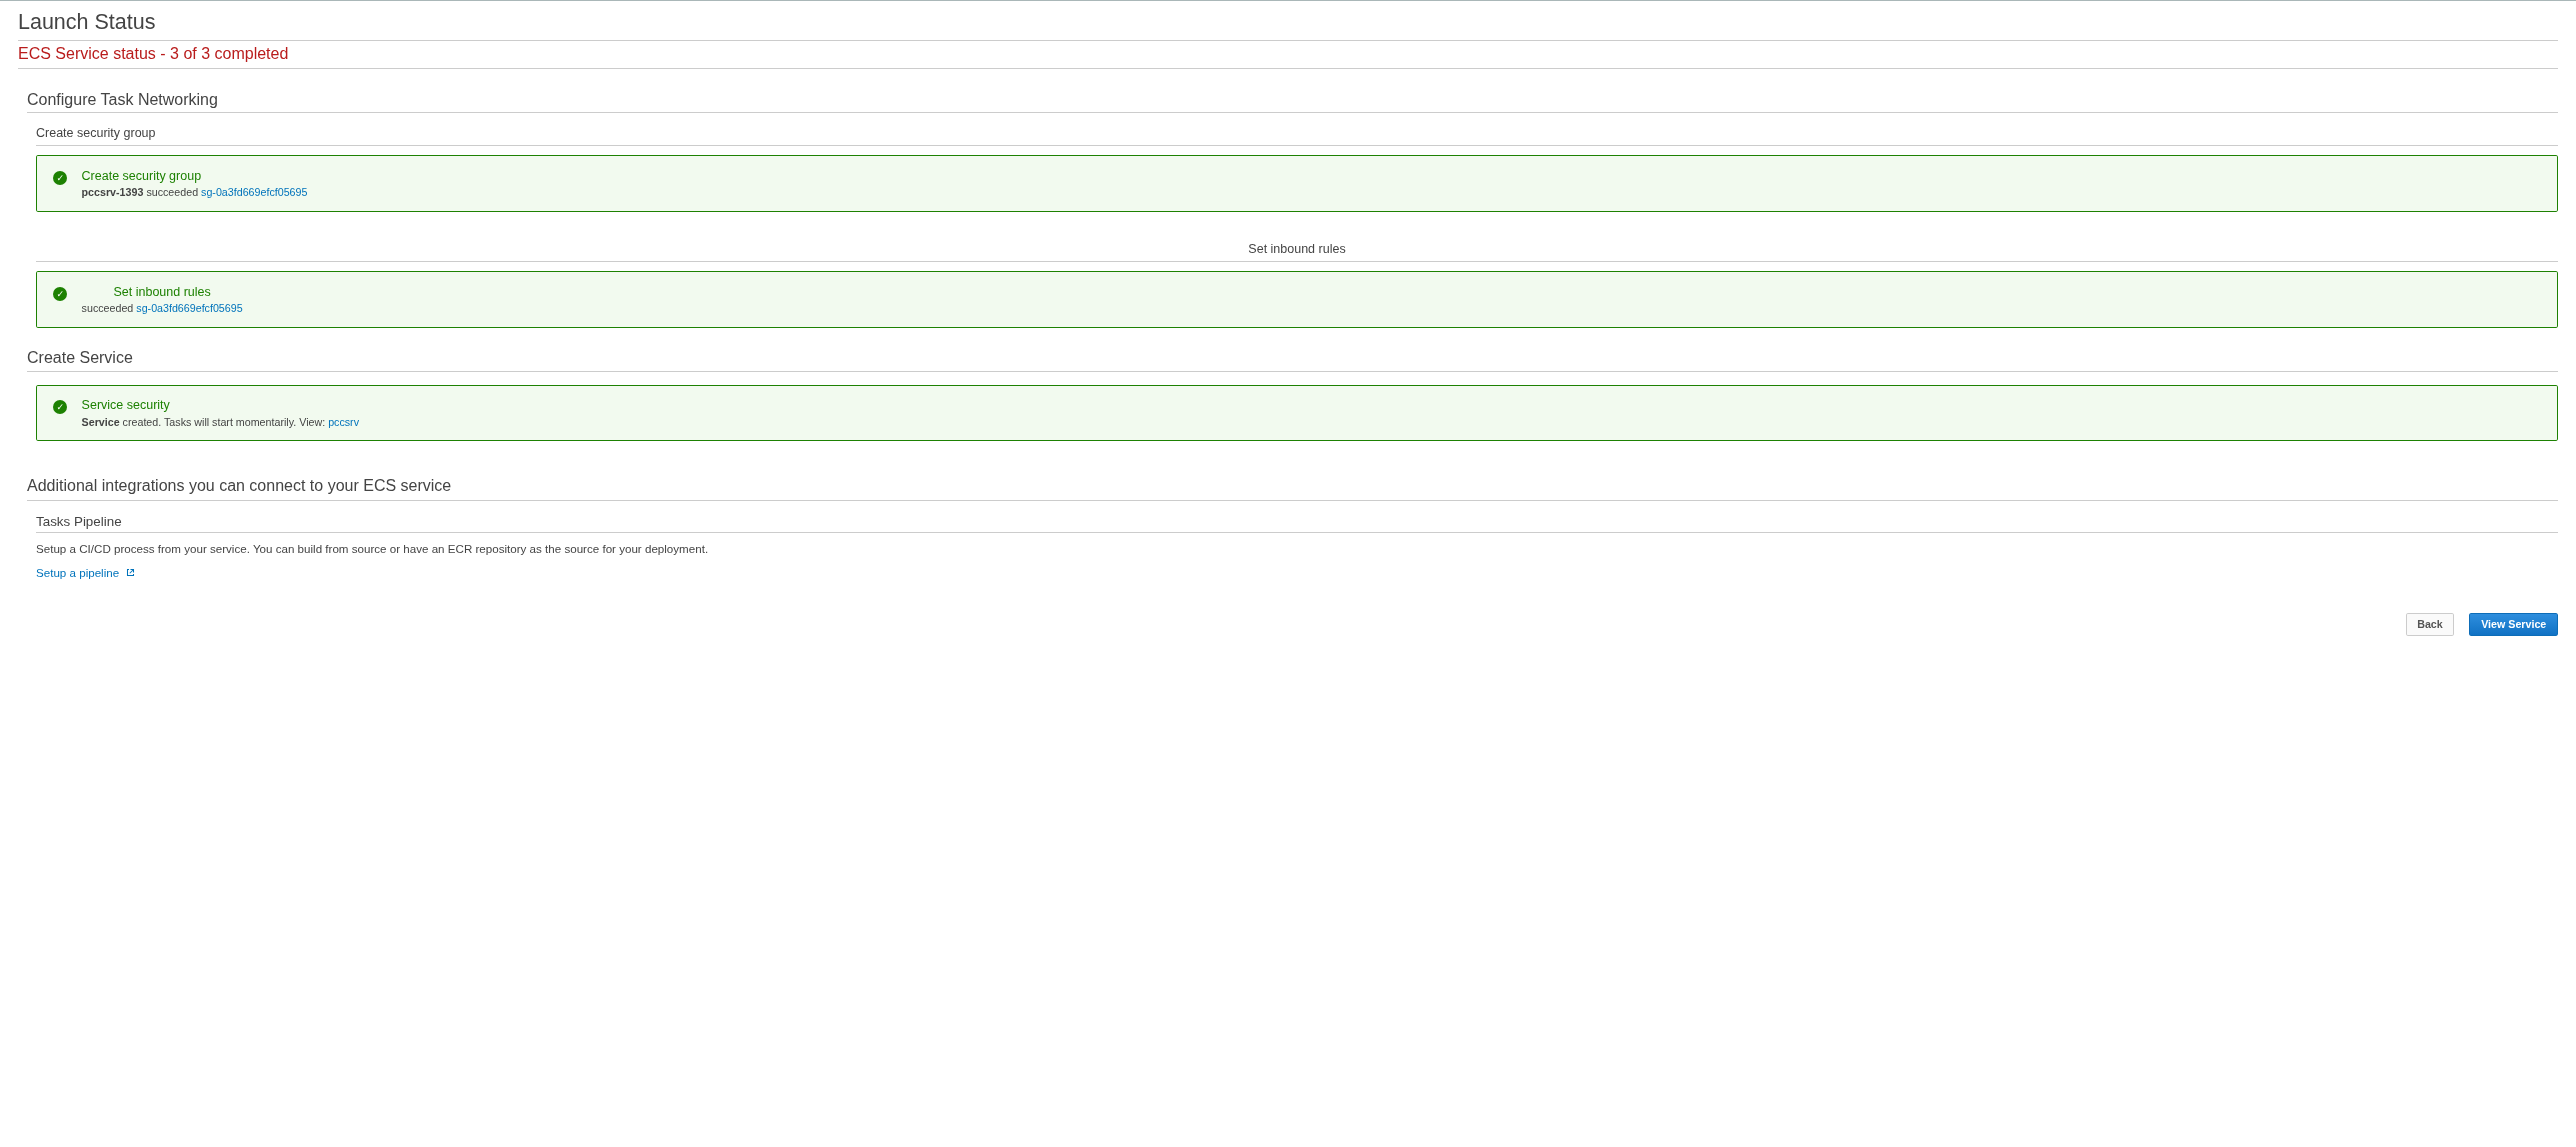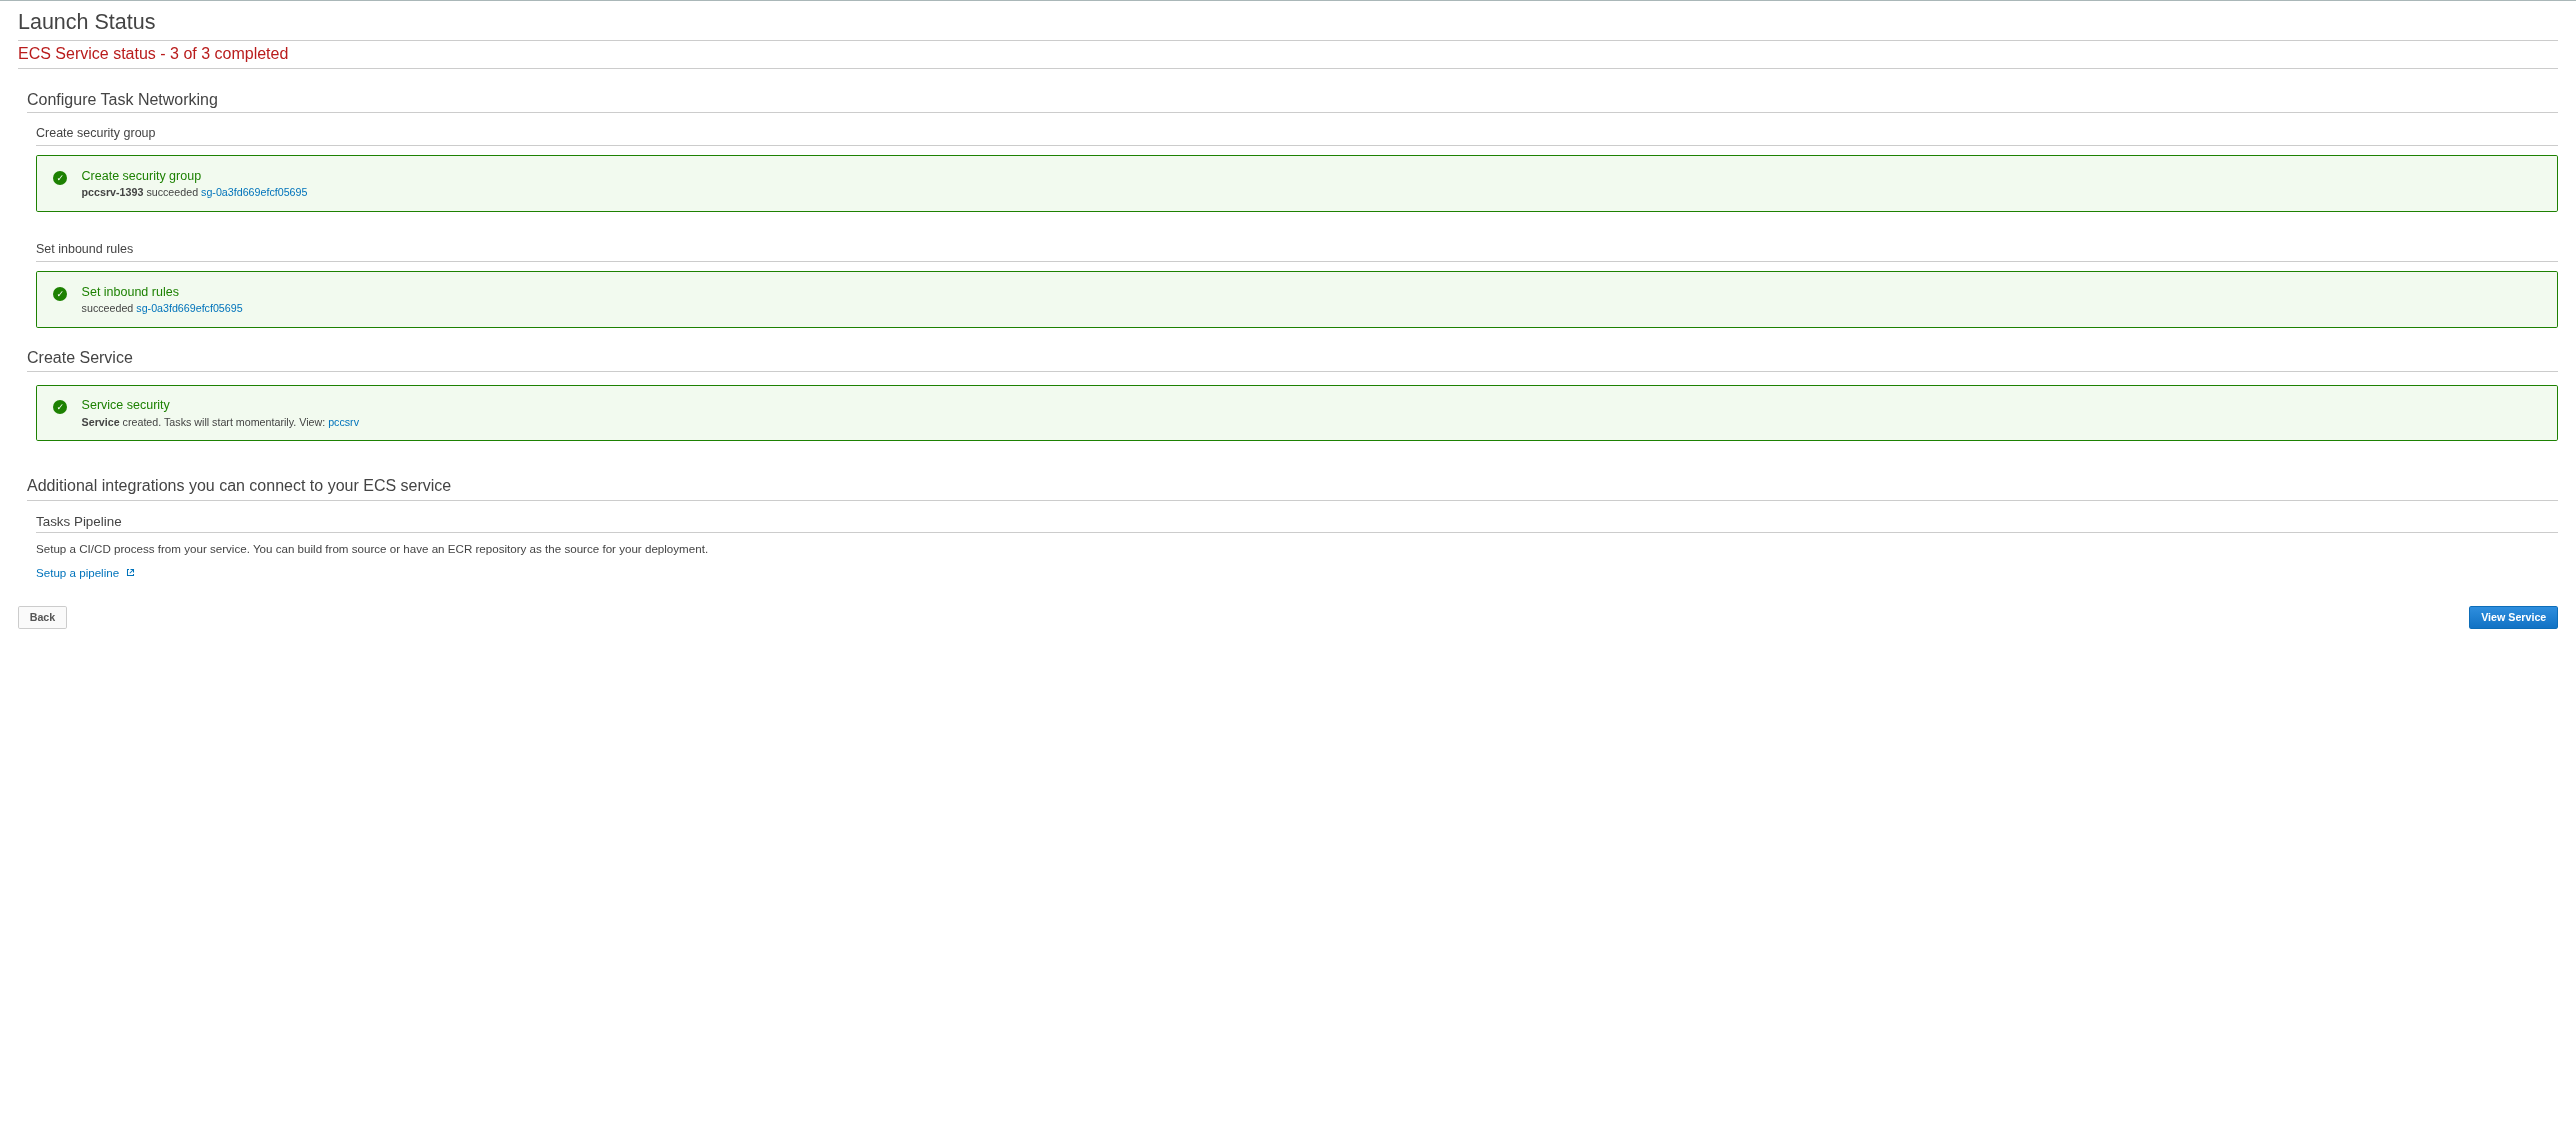--- a/index.html
+++ b/index.html
@@ -80,23 +80,23 @@
   .pipeline-link-row { margin-left: 18px; font-size: 11.6px; }
   .ext-icon {
     display: inline-block;
     width: 9px; height: 9px;
     margin-left: 3.6px;
     position: relative;
   }
   .ext-icon svg { width: 9px; height: 9px; }
   .footer-buttons {
     display: flex;
-    justify-content: space-between;
-    gap: 9px;
-    margin: 27px 0 0 0;
+    justify-content: flex-end;
+    gap: 15px;
+    margin: 34px 0 0 0;
   }
   .btn {
     padding: 4.5px 10.7px;
     font-size: 10.7px;
     border-radius: 1.8px;
     cursor: pointer;
     border: 0.9px solid;
   }
   .btn-back {
     background: #fafafa;
@@ -142,21 +142,21 @@
       <div class="box-title">Create security group</div>
       <div class="box-detail">
         <b>pccsrv-1393</b>
         <span> </span><span>succeeded</span>
         <span> </span><a class="link">sg-0a3fd669efcf05695</a>
       </div>
     </div>
   </div>
 </div>
 
-<div class="sub-block" style="margin-top:30px;">
+<div class="sub-block" style="margin-top:30px;text-align:center;">
   <div class="sub-label">Set inbound rules</div>
   <div class="success-box">
     <span class="check-icon">✓</span>
     <div>
       <div class="box-title">Set inbound rules</div>
       <div class="box-detail">
         <span>succeeded</span>
         <span> </span><a class="link">sg-0a3fd669efcf05695</a>
       </div>
     </div>

